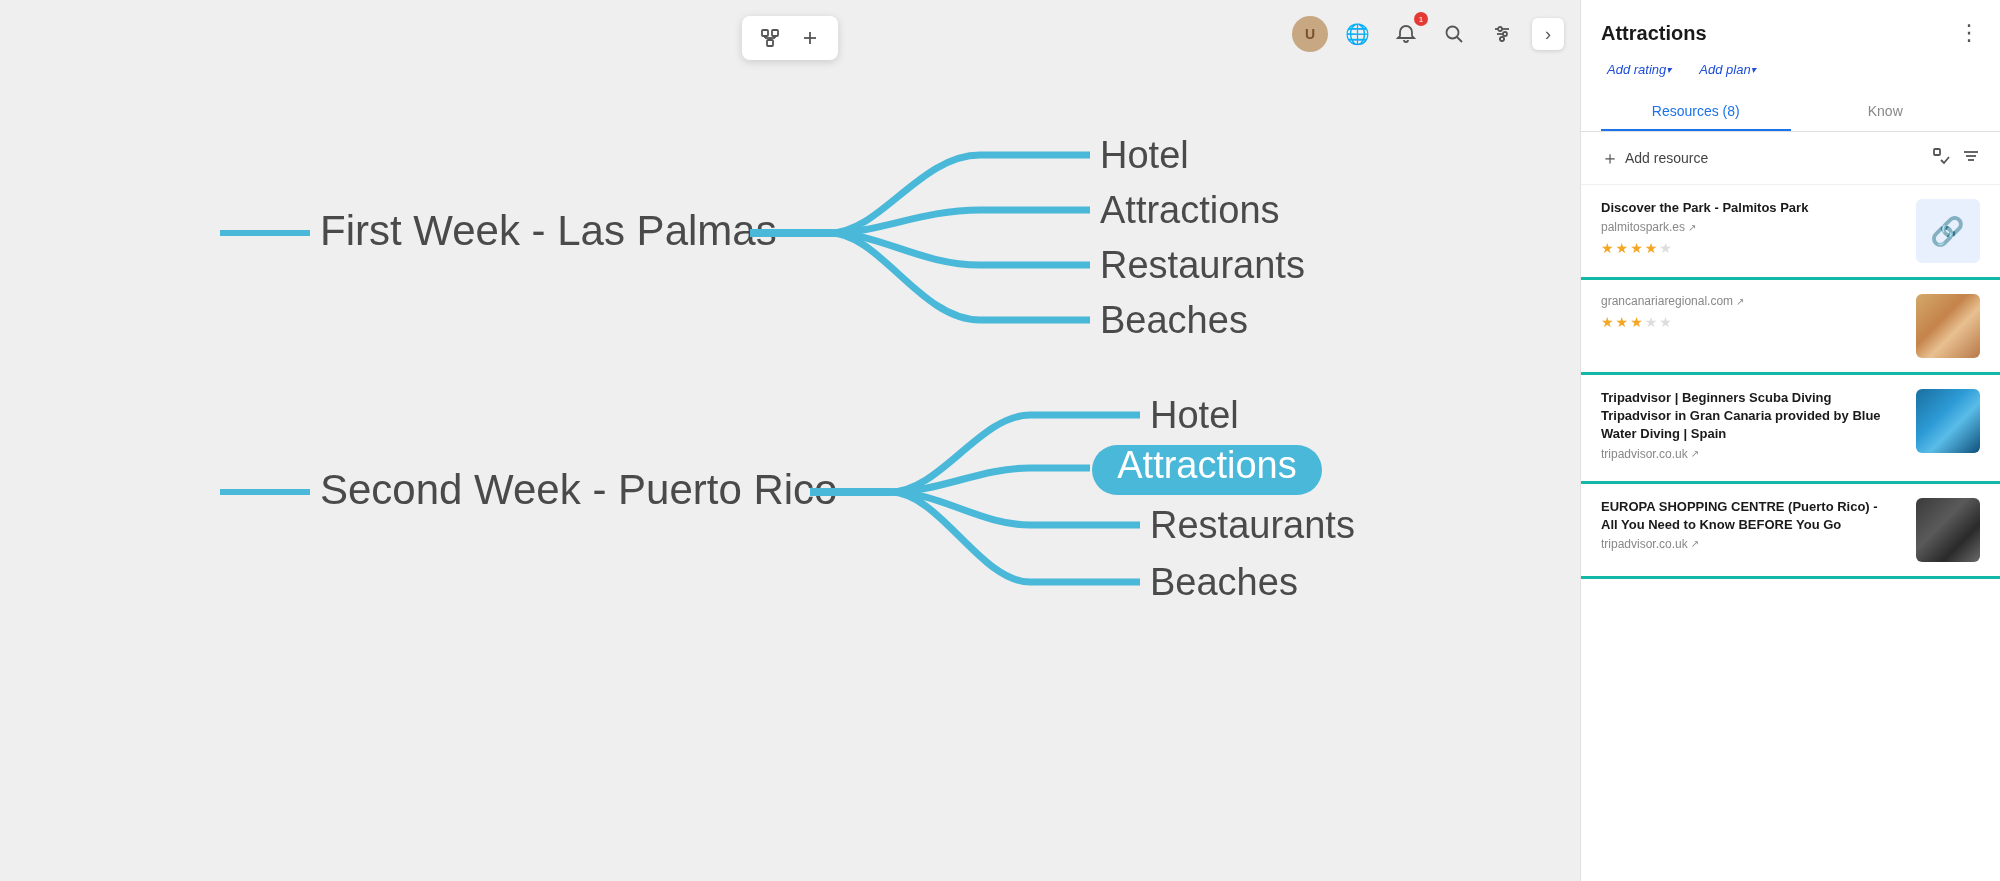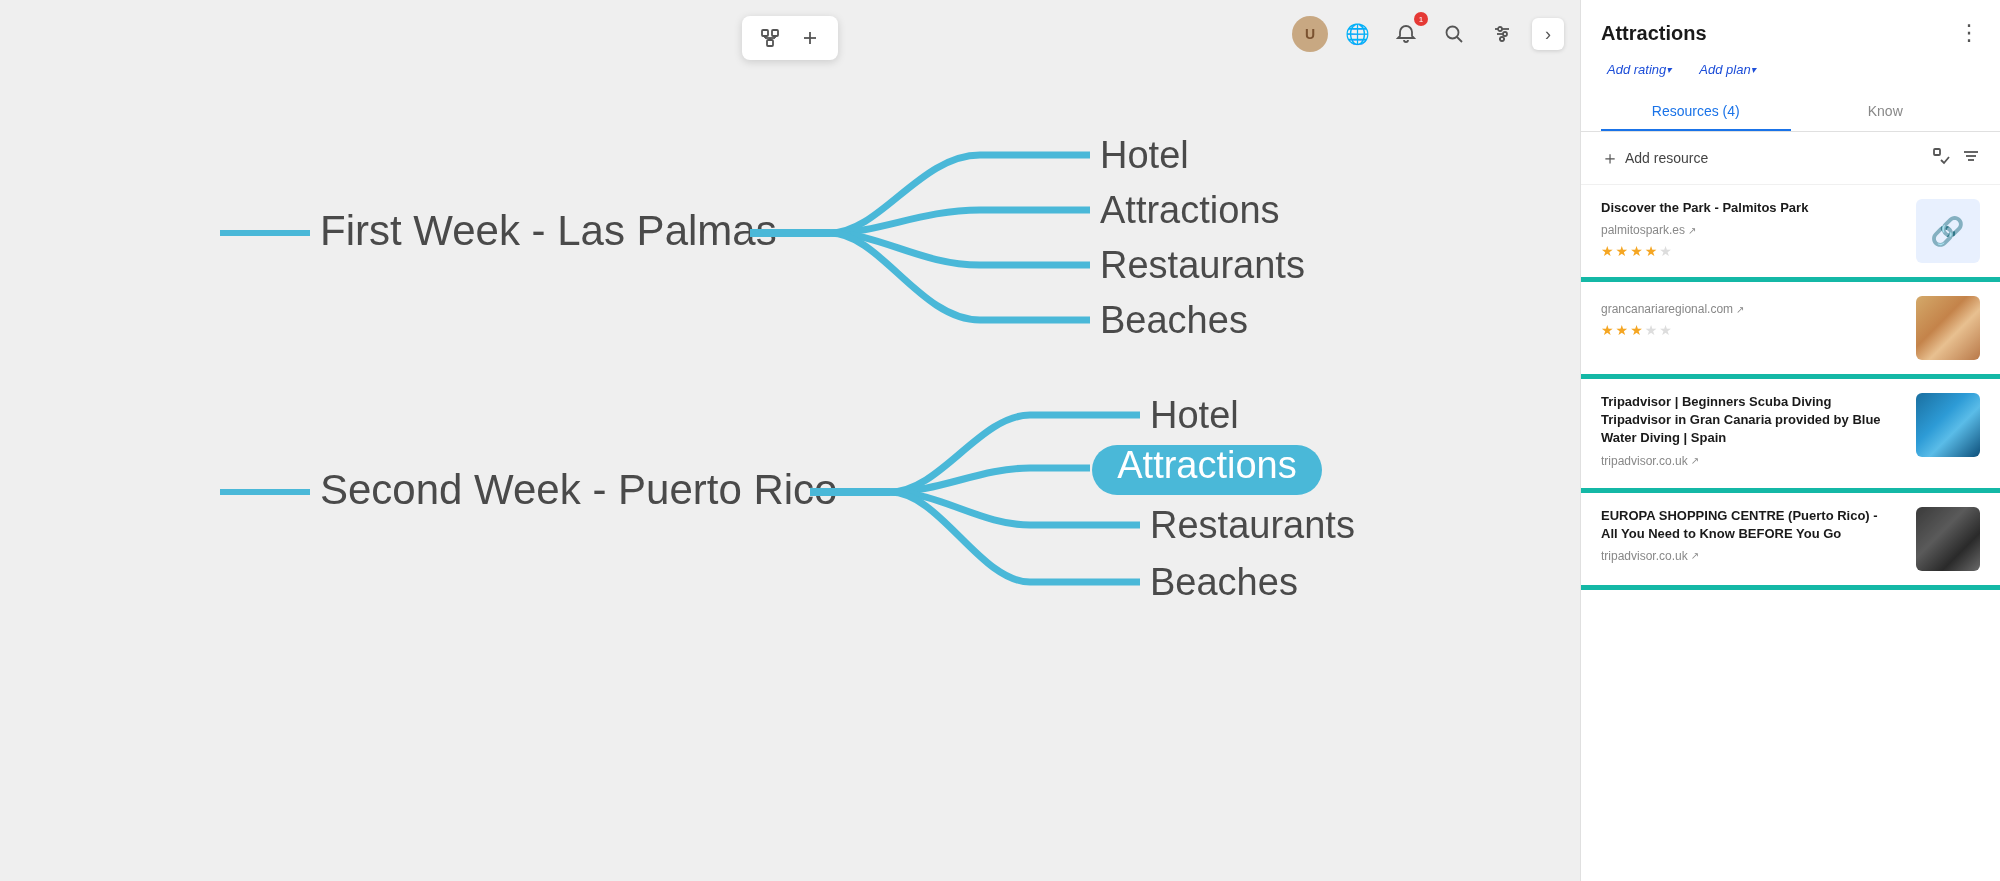--- a/index.html
+++ b/index.html
@@ -191,21 +191,21 @@
       cursor: pointer;
       color: #555;
       font-size: 17px;
     }
 
     
     .resource-item {
       display: flex;
       align-items: flex-start;
       padding: 14px 20px;
-      border-bottom: 5px solid #14b8a6;
+      border-bottom: 3px solid #14b8a6;
       gap: 28px;
       cursor: pointer;
     }
     .resource-info {
       flex: 1;
       min-width: 0;
     }
     .resource-title {
       font-size: 13px;
       font-weight: 600;
@@ -213,21 +213,20 @@
       margin-bottom: 3px;
       line-height: 1.4;
     }
     .resource-url {
       font-size: 12px;
       color: #888;
       display: flex;
       align-items: center;
       gap: 3px;
       margin-bottom: 6px;
-      margin-top: 6px;
     }
     .resource-url .ext-link { font-size: 10px; }
     .stars {
       display: flex;
       gap: 2px;
     }
     .star { color: #f5a623; font-size: 14px; }
     .star.empty { color: #ddd; }
     .resource-thumb {
       width: 64px;
@@ -374,21 +373,21 @@
       <div class="panel-action-btn">
         <span>Add rating</span>
         <span class="chevron-down">▾</span>
       </div>
       <div class="panel-action-btn">
         <span>Add plan</span>
         <span class="chevron-down">▾</span>
       </div>
     </div>
     <div id="panel-tabs">
-      <div class="panel-tab active">Resources (4)</div>
+      <div class="panel-tab active">Resources (8)</div>
       <div class="panel-tab">Know</div>
     </div>
   </div>
 
   <div id="panel-body">
 
     <div id="add-resource-row">
       <div id="add-resource-btn">
         <span class="add-icon">＋</span>
         <span>Add resource</span>

